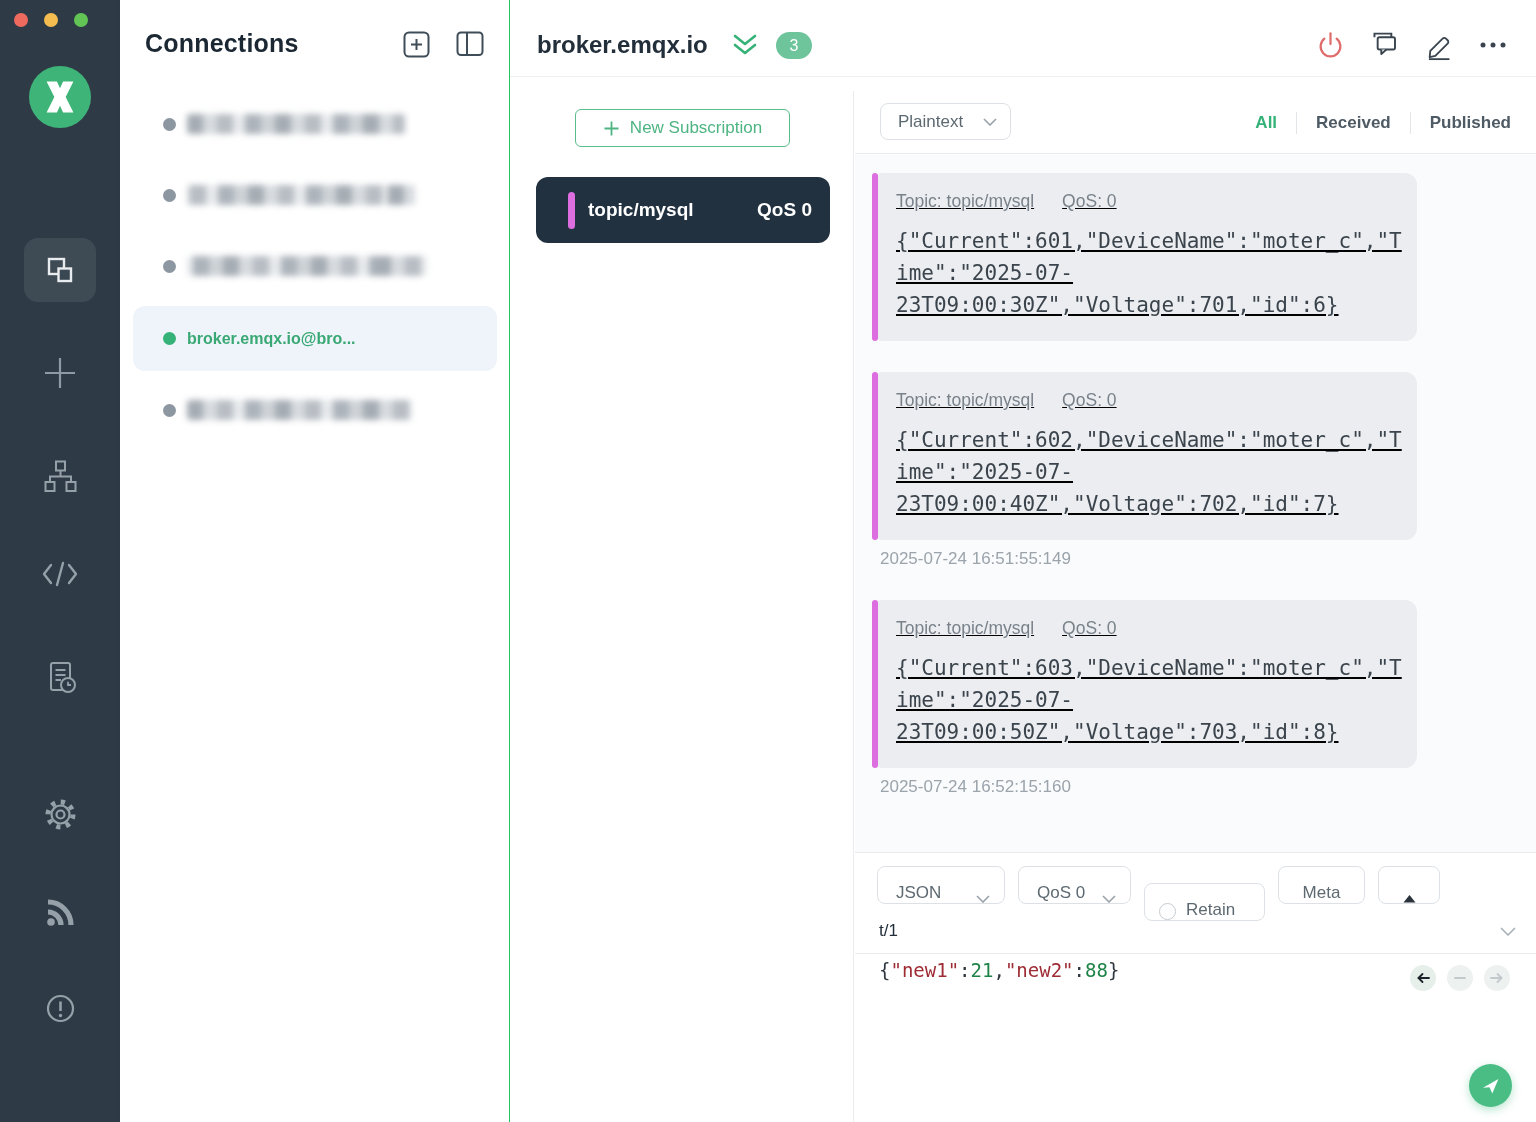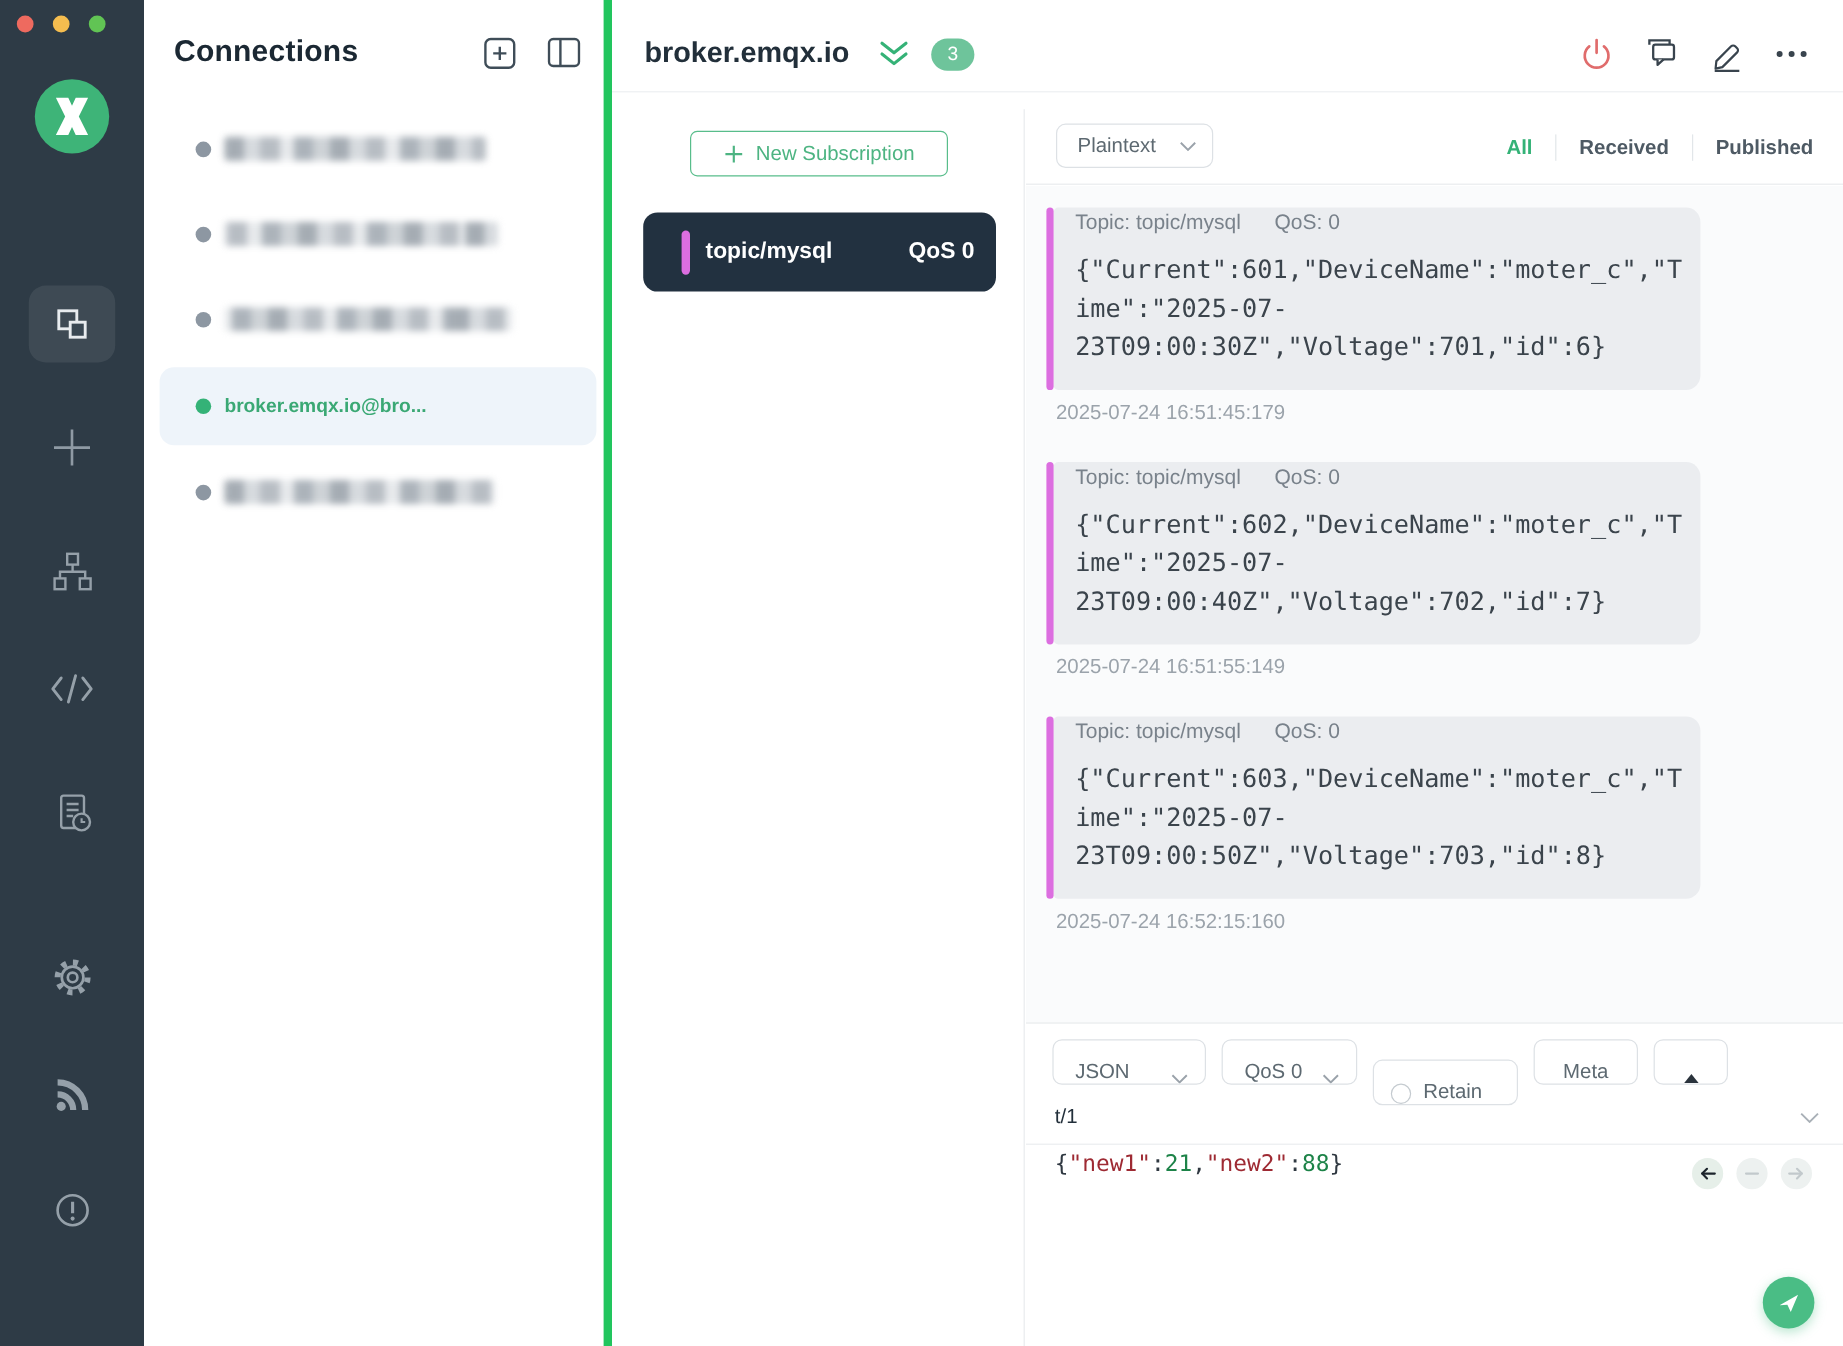--- a/index.html
+++ b/index.html
@@ -9,21 +9,21 @@
   
   .sidebar { position:absolute; left:0; top:0; width:120px; height:1122px; background:var(--sidebar-bg,#2e3b46); }
   .traffic { position:absolute; top:13px; left:14px; display:flex; gap:16px; }
   .light { width:14px; height:14px; border-radius:50%; }
   .light.red { background:#ee6a5f; } .light.yellow { background:#f5bd4f; } .light.green { background:#61c454; }
   .logo { position:absolute; left:29px; top:66px; width:62px; height:62px; border-radius:50%; background:var(--logo-green,#3eb478); display:flex; align-items:center; justify-content:center; }
   .nav-tile { position:absolute; left:24px; top:238px; width:72px; height:64px; border-radius:14px; background:rgba(255,255,255,.08); display:flex; align-items:center; justify-content:center; }
   .nav-ic { position:absolute; left:0; width:120px; display:flex; justify-content:center; }
 
   
-  .conn { position:absolute; left:120px; top:0; width:390px; height:1122px; background:#fff; border-right:7px solid #22c55e; box-shadow:1px 0 6px rgba(31,45,61,.05); }
+  .conn { position:absolute; left:120px; top:0; width:390px; height:1122px; background:#fff; border-right:1px solid #22c55e; box-shadow:1px 0 6px rgba(31,45,61,.05); }
   .conn-title { position:absolute; left:25px; top:29px; font-size:25px; font-weight:700; color:#1b2833; letter-spacing:.2px; }
   .conn-actions { position:absolute; top:31px; left:283px; display:flex; gap:26px; }
   .conn-row { position:absolute; left:13px; width:364px; height:48px; display:flex; align-items:center; }
   .conn-row.selected { height:65px; background:var(--selected-row-bg,#eef4fa); border-radius:12px; }
   .dot { width:13px; height:13px; border-radius:50%; background:#8d97a2; margin-left:30px; flex:none; }
   .dot.online { background:var(--accent,#34b277); }
   .blurtxt { height:20px; margin-left:11px; border-radius:3px; opacity:.8; filter:blur(3px);
     background:repeating-linear-gradient(90deg,#8f98a1 0 16px,#cdd2d7 16px 30px,#a6adb5 30px 46px,#e2e5e8 46px 58px,#98a1aa 58px 74px,#c2c8cd 74px 88px); }
   .sel-label { margin-left:11px; font-size:16px; font-weight:600; color:#3aa874; }
 
@@ -50,21 +50,21 @@
   .fmt-select { position:absolute; left:25px; top:12px; width:131px; height:37px; border:1px solid #dde1e5; border-radius:8px; display:flex; align-items:center; color:#5d6971; font-size:17px; padding:0 13px 0 17px; background:#fff; }
   .fmt-select svg { margin-left:auto; }
   .tabs { position:absolute; right:25px; top:0; height:63px; display:flex; align-items:center; gap:19px; font-size:17px; color:#4e5a64;font-weight:bold; }
   .tab.active { color:var(--accent,#34b277); }
   .tab-sep { width:1px; height:22px; background:#e2e6e9; }
 
   .msg-list { position:absolute; top:64px; left:0; right:0; bottom:270px; background:#fafbfc; padding:18px 0 0 17px; overflow:hidden; }
   .msg { margin-bottom:31px; }
   .msg-card { position:relative; width:545px; }
   .msg-bar { position:absolute; left:0; top:0; bottom:0; width:6px; border-radius:3px; background:var(--topic-bar,#dc6ee0); }
-  .msg-body { margin-left:6px; background:#ebedf0; border-radius:4px 12px 12px 4px; padding:2px 12px 20px 18px; }
+  .msg-body { margin-left:6px; background:#ebedf0; border-radius:4px 12px 12px 4px; padding:18px 12px 20px 18px;text-decoration:underline; }
   .msg-meta { font-size:17.5px; color:#79828b; }
   .msg-meta .qos { margin-left:28px; }
   .msg-payload { margin-top:13px; font-family:"DejaVu Sans Mono",monospace; font-size:21px; line-height:32px; color:#3b444c; white-space:pre-wrap; }
   .msg-ts { margin-top:9px; margin-left:8px; font-size:17px; color:#9ba3ab; }
 
   
   .compose { position:absolute; left:0; right:0; bottom:0; height:270px; background:#fff; border-top:1px solid #e7eaec; }
   .ctrl-row { position:absolute; left:22px; top:13px; display:flex; gap:13px; }
   .ctrl { height:38px; border:1px solid #dde1e5; border-radius:8px; display:flex; align-items:flex-end; color:#5d6971; font-size:17px; background:#fff; }
   .ctrl.sel { padding:0 14px 0 18px; }
@@ -262,21 +262,20 @@
         <div class="msg">
           <div class="msg-card">
             <span class="msg-bar"></span>
             <div class="msg-body">
               <div class="msg-meta"><span>Topic: topic/mysql</span><span class="qos">QoS: 0</span></div>
               <div class="msg-payload">{"Current":601,"DeviceName":"moter_c","T
 ime":"2025-07-
 23T09:00:30Z","Voltage":701,"id":6}</div>
             </div>
           </div>
-          <div class="msg-ts">2025-07-24 16:51:45:179</div>
         </div>
         <div class="msg">
           <div class="msg-card">
             <span class="msg-bar"></span>
             <div class="msg-body">
               <div class="msg-meta"><span>Topic: topic/mysql</span><span class="qos">QoS: 0</span></div>
               <div class="msg-payload">{"Current":602,"DeviceName":"moter_c","T
 ime":"2025-07-
 23T09:00:40Z","Voltage":702,"id":7}</div>
             </div>

